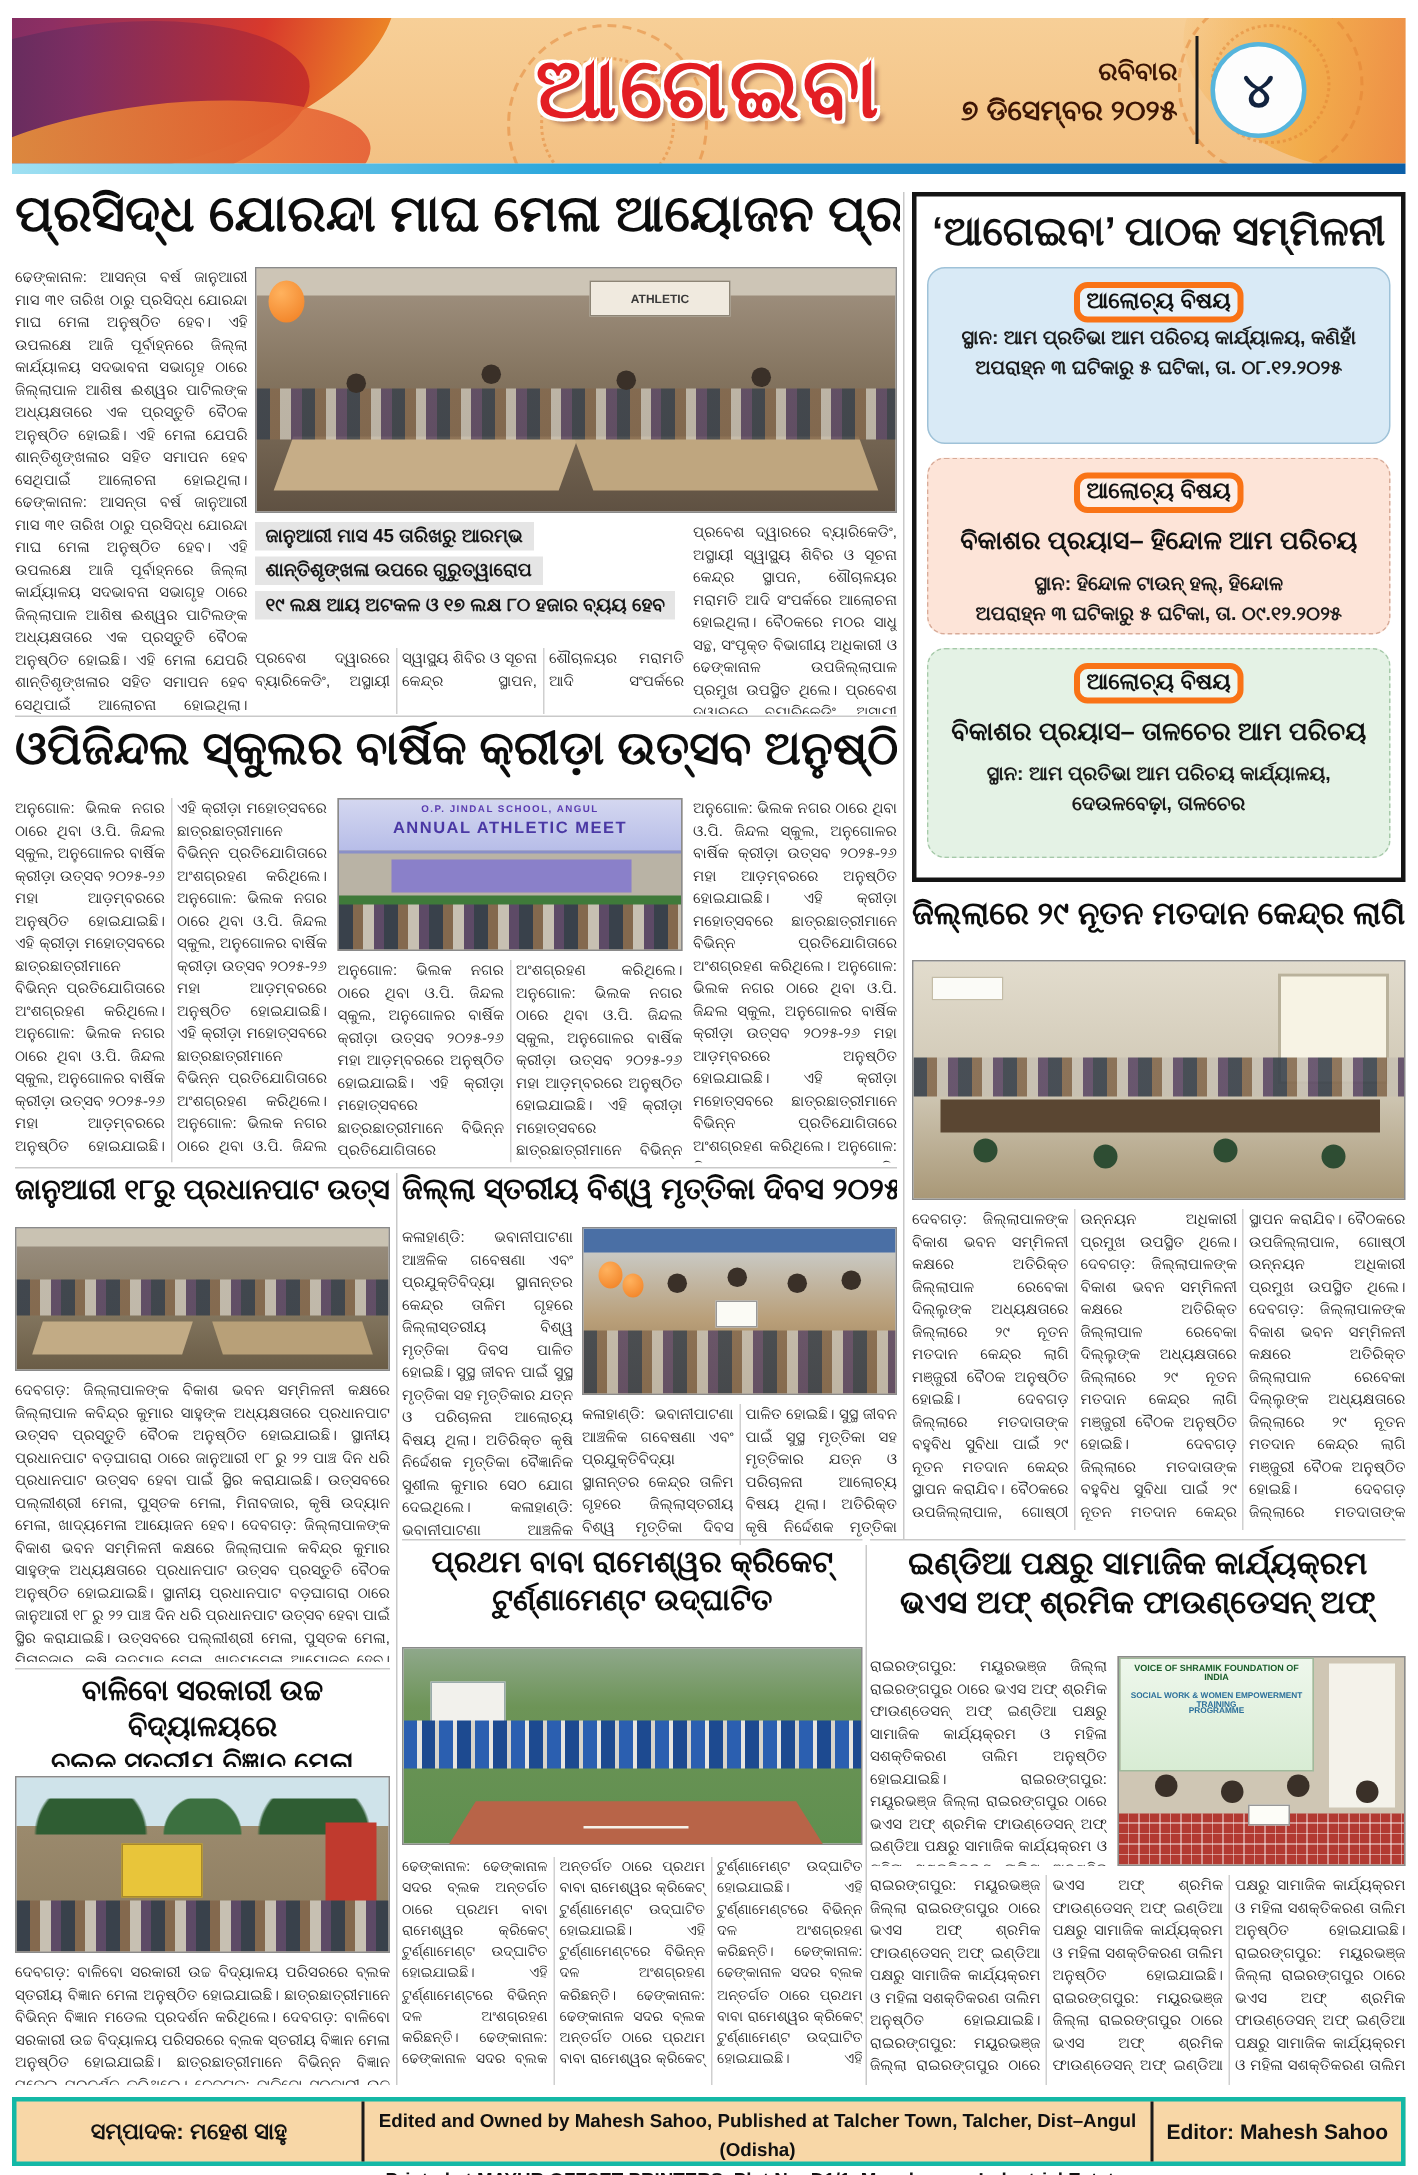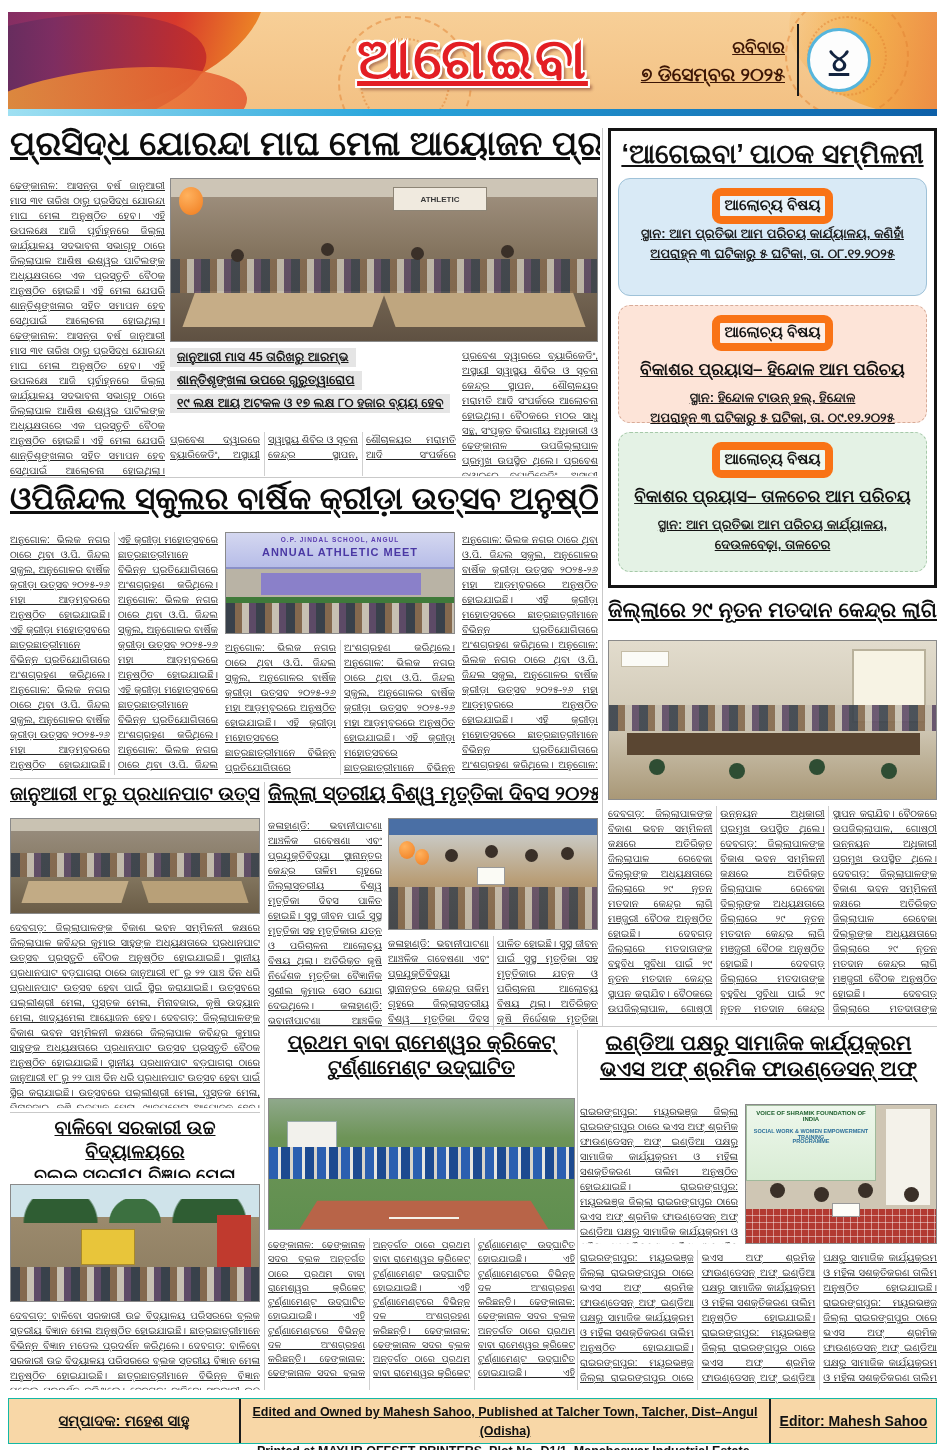--- a/index.html
+++ b/index.html
@@ -1,17 +1,17 @@
 <!DOCTYPE html>
 <html><head>
 <meta charset="utf-8">
 <style>
   html,body{margin:0;padding:0;background:#ffffff;}
   body{width:945px;height:1450px;position:relative;font-family:"Liberation Sans",sans-serif;color:#111;overflow:hidden;}
-  .abs{position:absolute;text-decoration:underline;}
+  .abs{position:absolute;}
   
   .masthead{left:8px;top:12px;width:929px;height:97px;background:linear-gradient(180deg,#f7cf97,#f3c184);overflow:hidden;}
   .wave{border-radius:50%;position:absolute;}
   .w1{left:-90px;top:-70px;width:350px;height:170px;background:linear-gradient(120deg,#5a2a60,#8e2f63 35%,#d8392c 70%,#f5a623);transform:rotate(-14deg);}
   .w2{left:-110px;top:6px;width:310px;height:120px;background:linear-gradient(100deg,#2c2c54,#7a2d62 50%,#c92b24);transform:rotate(-9deg);opacity:.9;}
   .w3{left:-50px;top:58px;width:290px;height:90px;background:linear-gradient(90deg,#f2a63b,#e4572e);transform:rotate(-7deg);opacity:.85;}
   .w4{right:-70px;top:-40px;width:220px;height:140px;background:linear-gradient(260deg,#e4572e,#f2a63b 60%,rgba(242,166,59,0));transform:rotate(14deg);opacity:.8;}
   .ring{position:absolute;border-radius:50%;border:2px dashed rgba(225,130,50,.5);}
   .r1{left:330px;top:4px;width:130px;height:130px;}
   .r2{left:352px;top:26px;width:86px;height:86px;border-style:dotted;}
@@ -33,33 +33,33 @@
   .cols3{column-count:3;column-gap:8px;column-rule:1px solid #cfcfcf;}
   .cap-line{display:table;background:#e5e5e5;font-size:12.5px;font-weight:700;padding:2px 7px;margin-bottom:4px;color:#151515;white-space:nowrap;}
   .sep{background:#c9c9c9;}
   
   .readers{left:608px;top:128px;width:329px;height:460px;border:3px solid #141414;background:#fff;box-sizing:border-box;padding:6px 7px;}
   .readers-title{font-size:27px;font-weight:800;text-align:center;margin:2px 0 8px;white-space:nowrap;overflow:hidden;}
   .session{border-radius:12px;margin-bottom:9px;padding:9px 6px 8px;text-align:center;box-sizing:border-box;}
   .s-blue{background:#d9eaf6;border:1px solid #9fc2d8;}
   .s-peach{background:#fde4d8;border:1px dashed #d8ab98;}
   .s-green{background:#e4f2e5;border:1px dashed #a6c9a9;}
-  .s-label{display:inline-block;border:8px solid #f97316;border-radius:9px;padding:0 4px 2px;font-weight:700;font-size:15px;background:rgba(255,255,255,.4);}
+  .s-label{display:inline-block;border:4px solid #f97316;border-radius:9px;padding:0 4px 2px;font-weight:700;font-size:15px;background:rgba(255,255,255,.4);}
   .s-topic{font-size:17px;font-weight:800;margin:8px 0 7px;line-height:1.3;}
   .s-meta{font-size:13px;font-weight:700;line-height:1.55;color:#1a1a1a;}
   
   .photo{border:1px solid #8a8a8a;overflow:hidden;box-sizing:border-box;}
   .layer{position:absolute;}
   .crowd{background:repeating-linear-gradient(90deg,#39414b 0 9px,#84694e 9px 16px,#c7c0b2 16px 23px,#5d4a66 23px 30px);}
   .crowd-blue{background:repeating-linear-gradient(90deg,#2b5fb0 0 9px,#e8e6e0 9px 12px,#1d4a90 12px 21px,#d8d4ca 21px 24px);}
   .head{position:absolute;width:13px;height:13px;border-radius:50%;background:#3a3028;}
   .balloon{position:absolute;border-radius:50%;background:radial-gradient(circle at 35% 30%,#ffb25e,#f07c1f);}
   .banner-sm{font-weight:700;text-align:center;position:absolute;}
   
-  .footer{left:8px;top:1398px;width:929px;height:46px;background:#f8d7a7;border:1px solid #14b8a6;box-sizing:border-box;display:flex;align-items:stretch;}
+  .footer{left:8px;top:1398px;width:929px;height:46px;background:#f8d7a7;border:3px solid #14b8a6;box-sizing:border-box;display:flex;align-items:stretch;}
   .f-left{width:230px;display:flex;align-items:center;justify-content:center;font-size:15px;font-weight:700;border-right:2px solid #1b1b1b;}
   .f-center{flex:1;text-align:center;font-size:12.5px;font-weight:600;line-height:1.55;padding-top:4px;color:#101010;}
   .f-right{width:165px;display:flex;align-items:center;justify-content:center;font-size:14px;font-weight:700;border-left:2px solid #1b1b1b;}
 </style>
 </head>
 <body>
 
 <div class="abs masthead">
   <div class="wave w1"></div>
   <div class="wave w2"></div>

